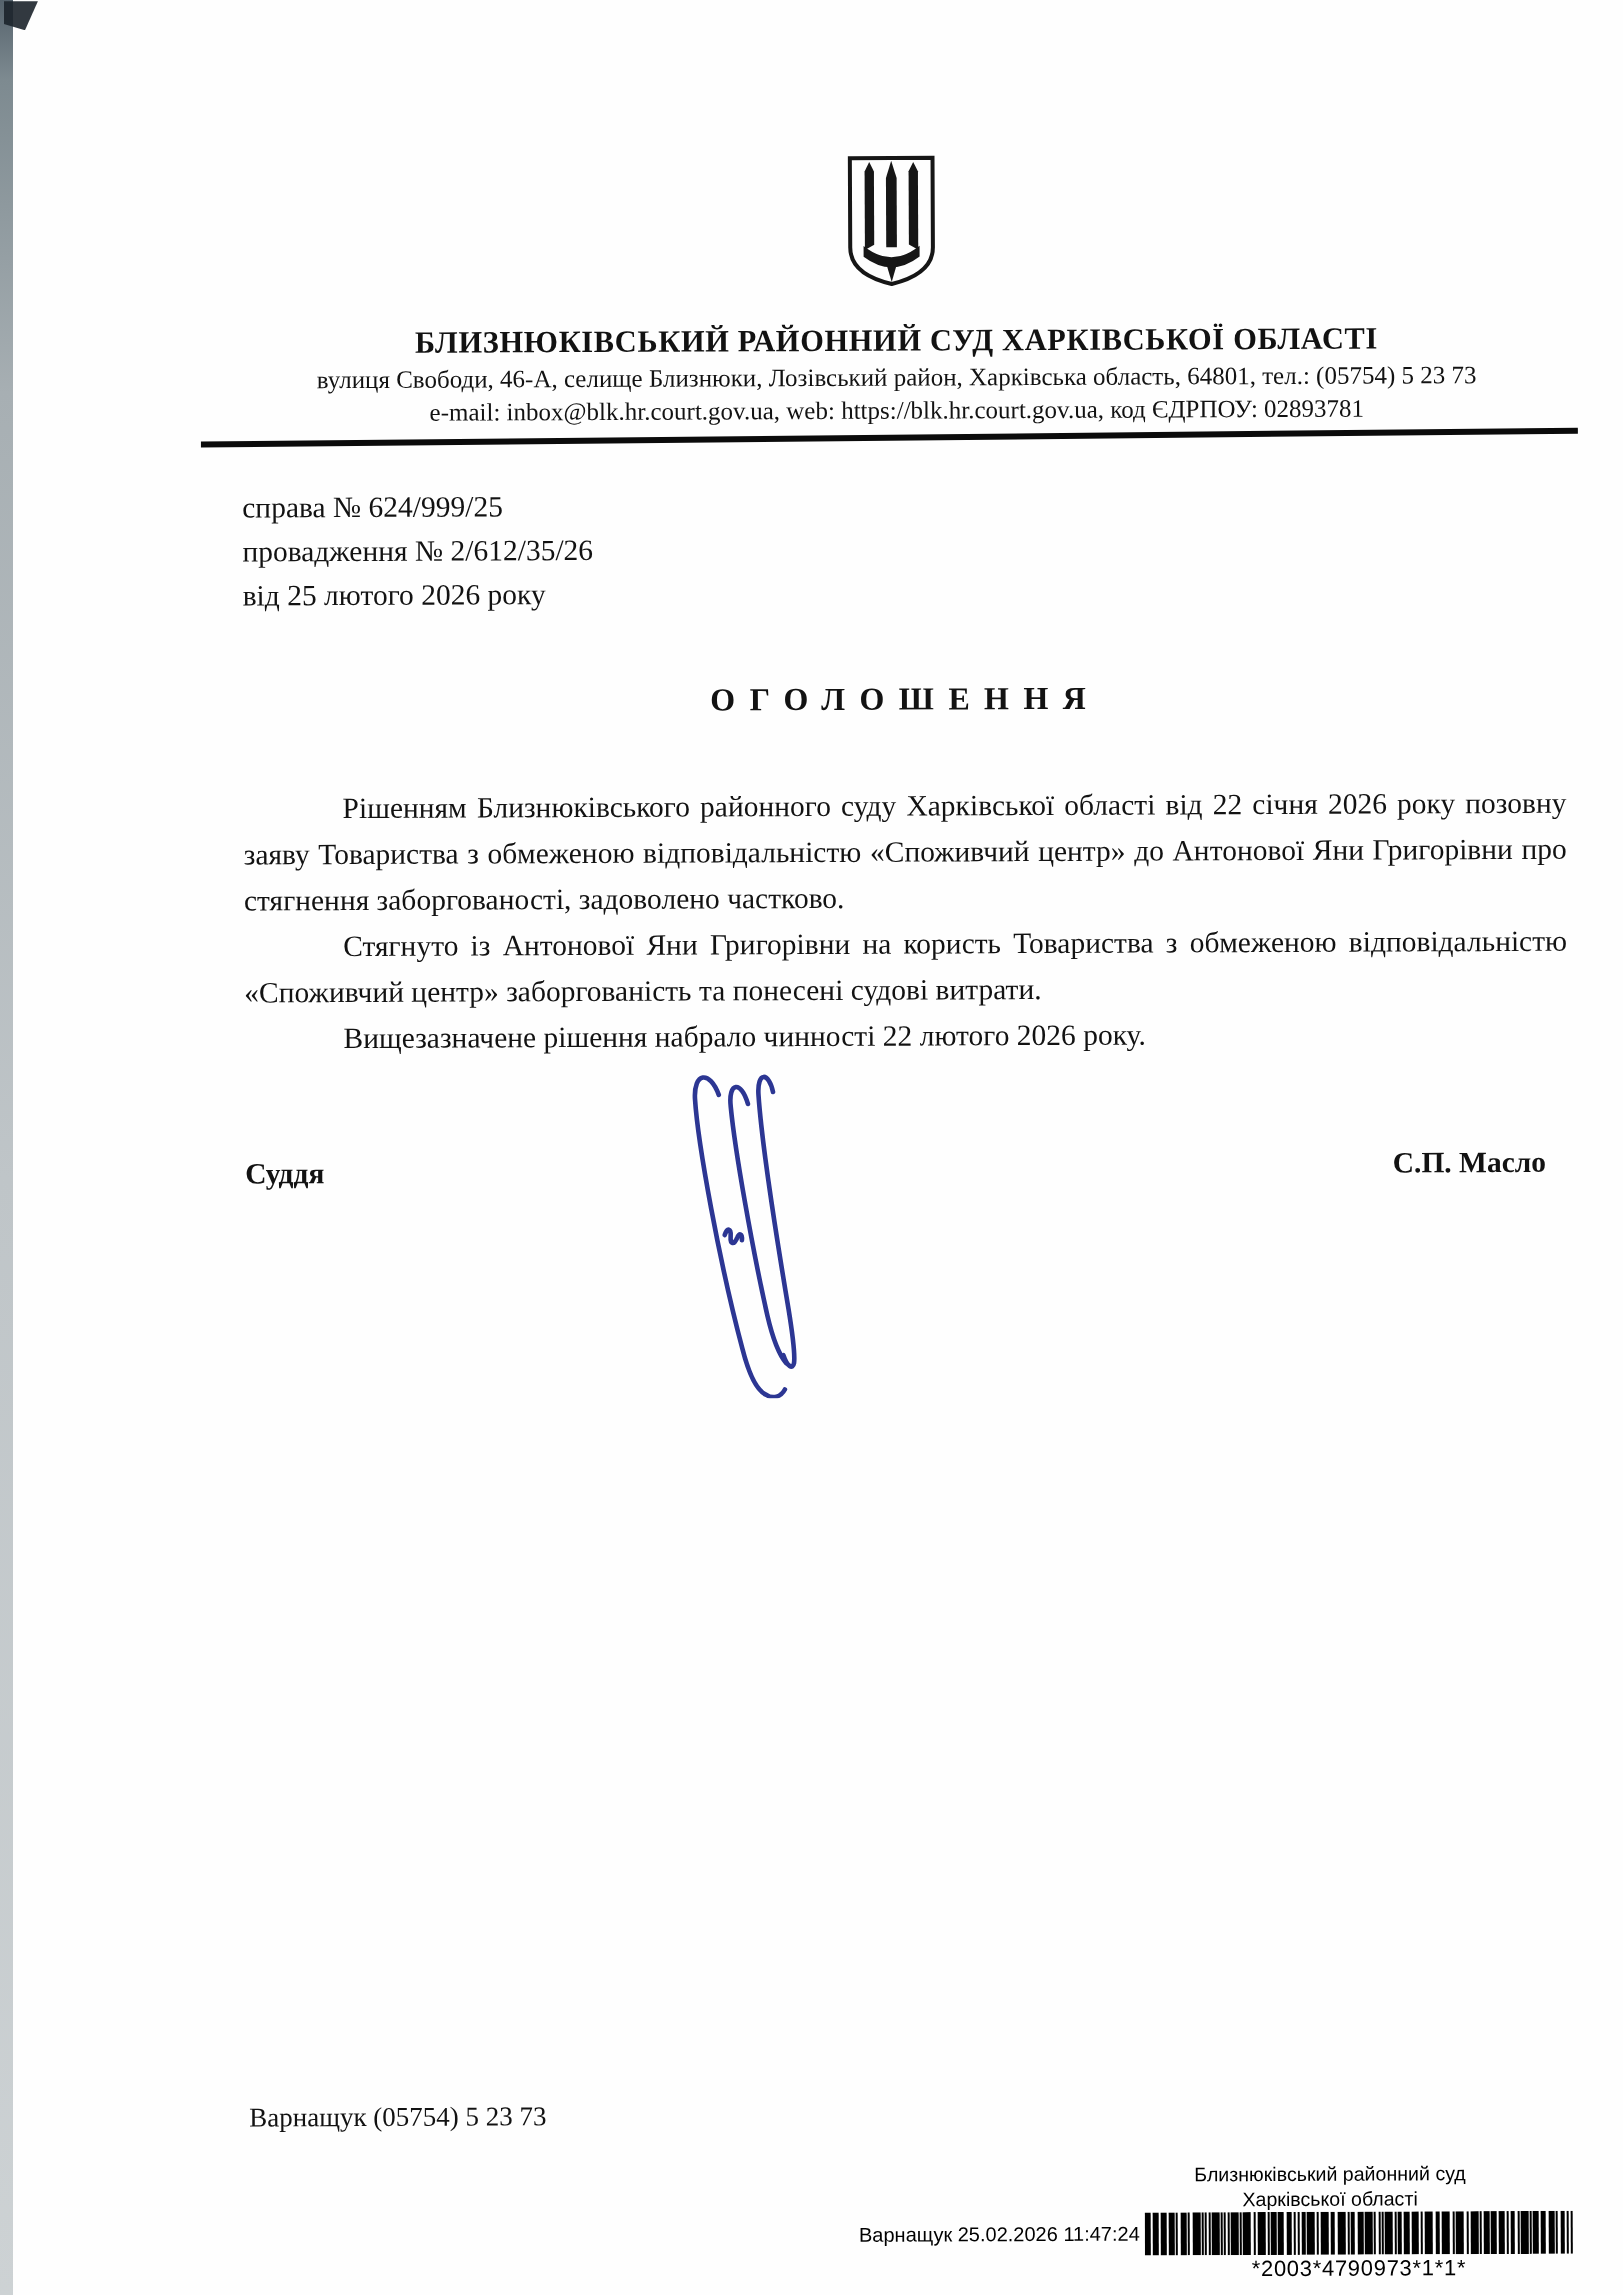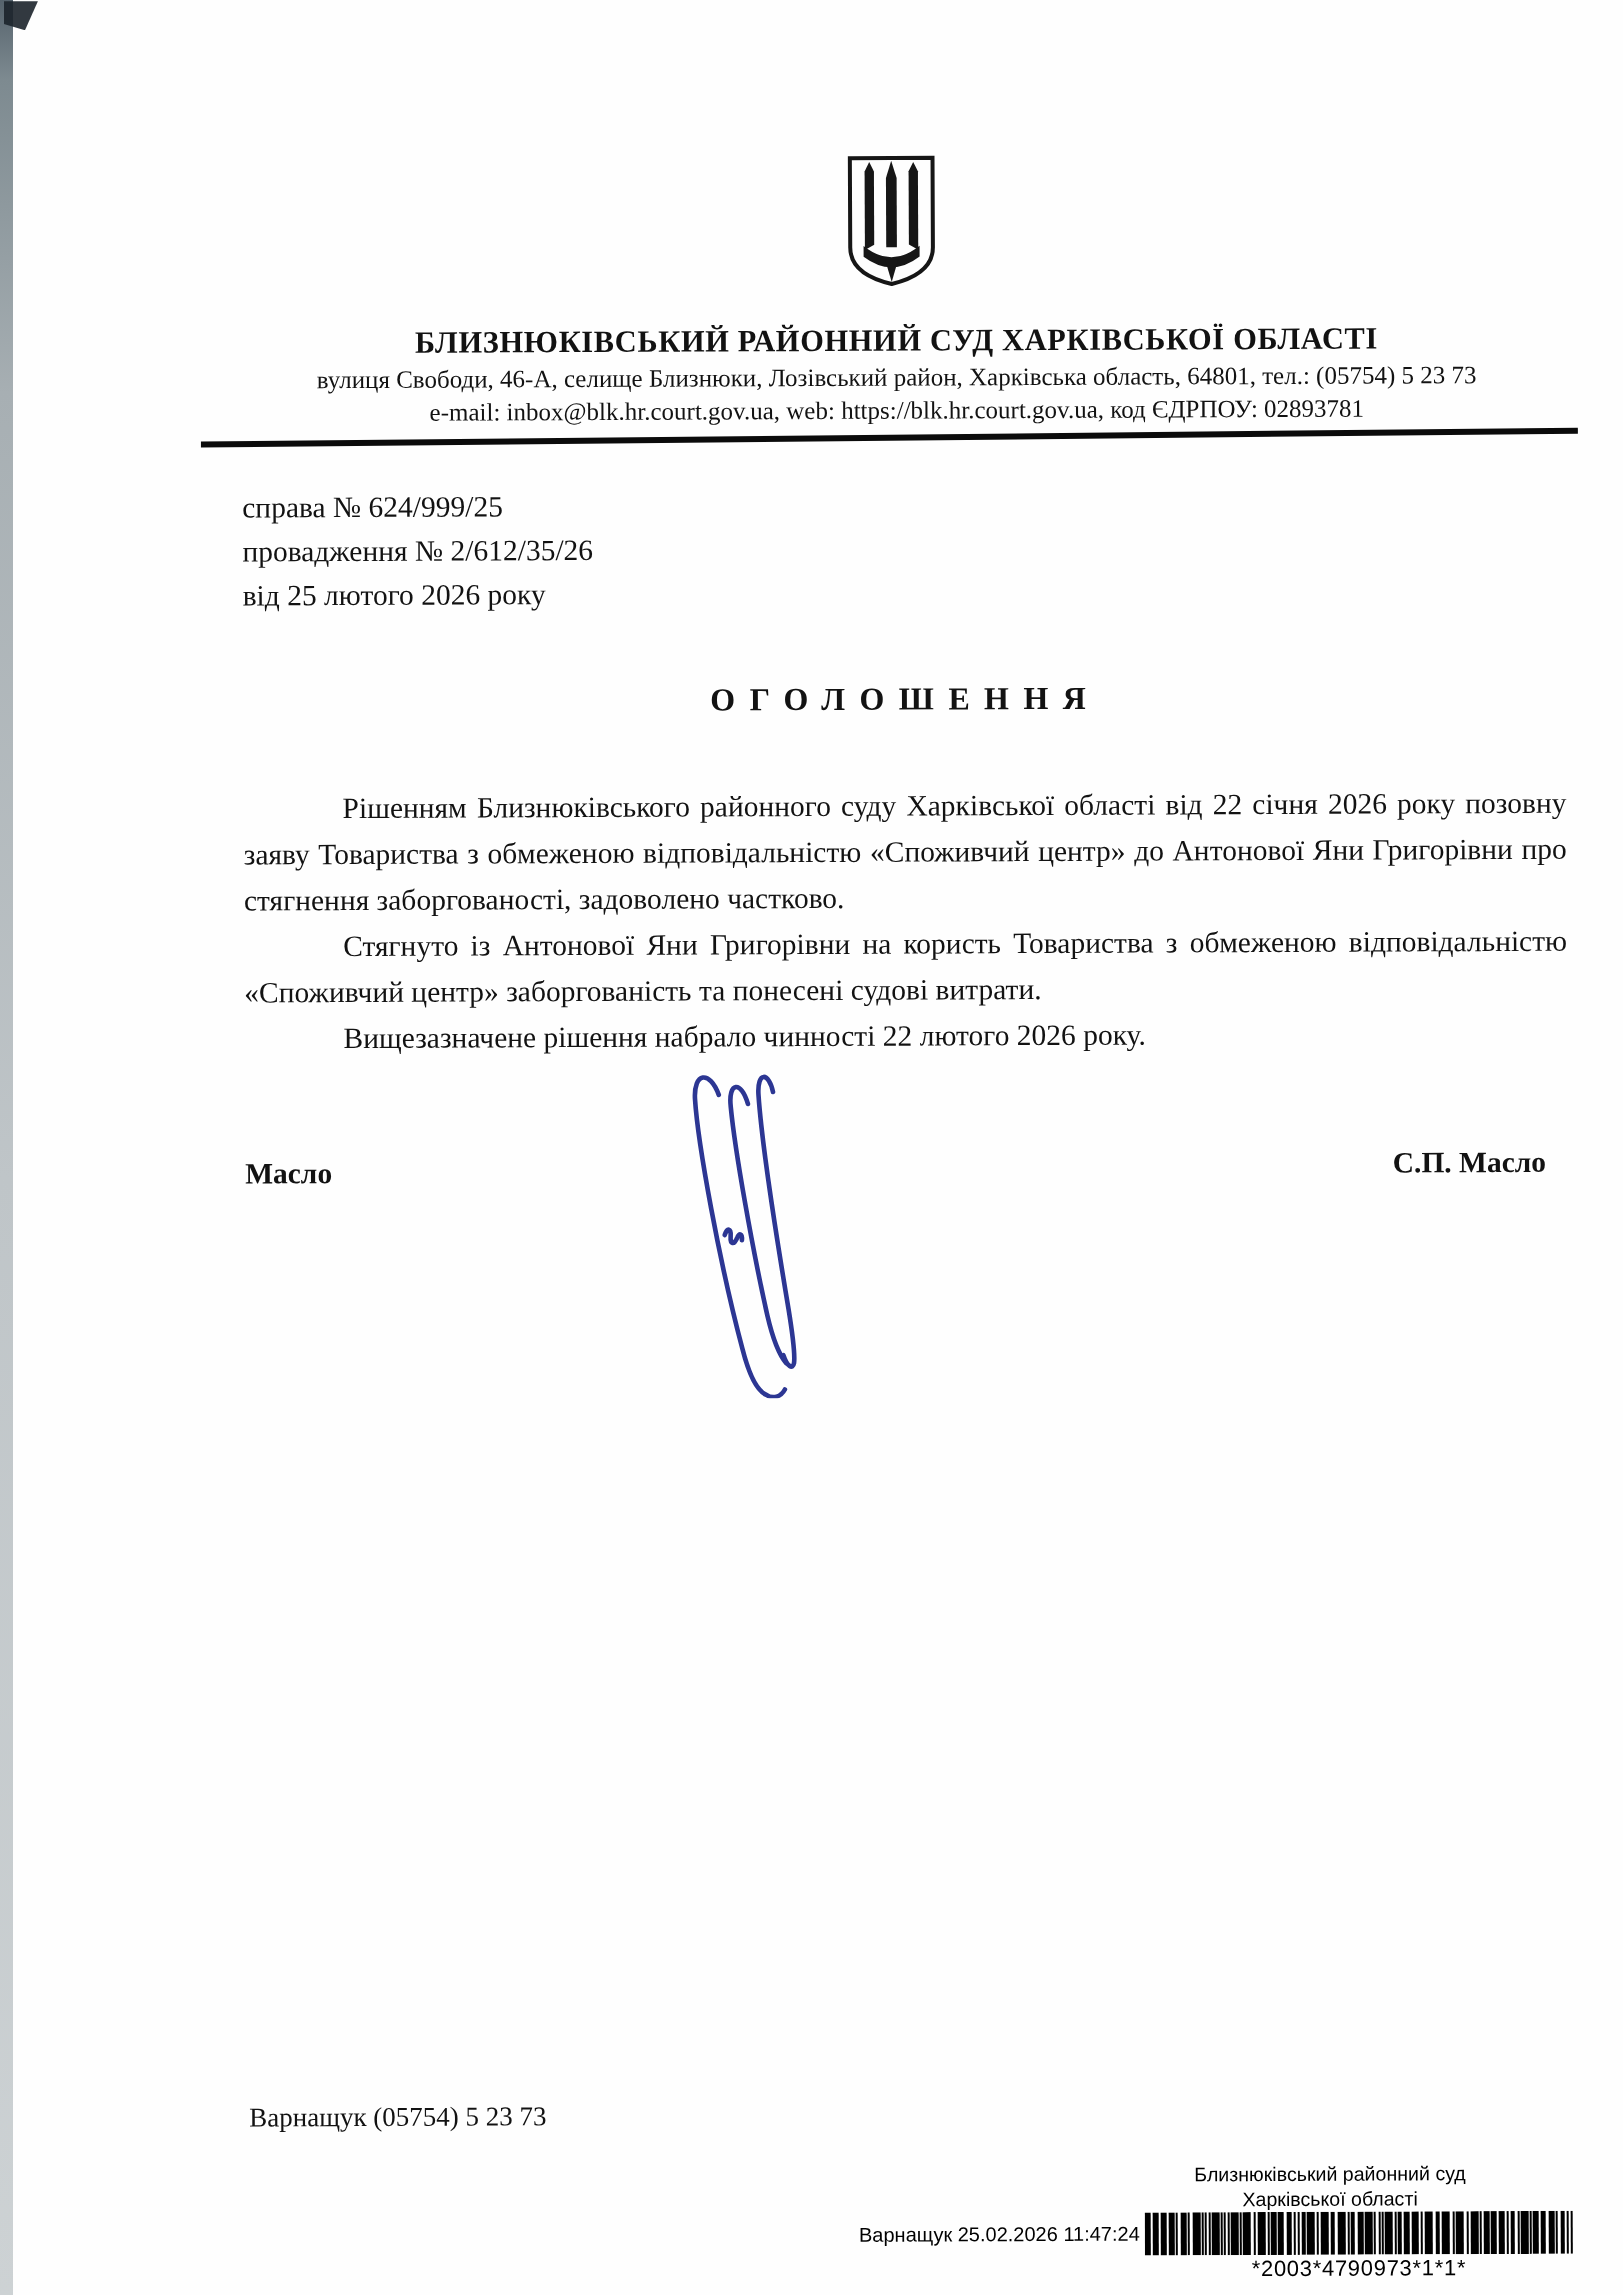--- a/index.html
+++ b/index.html
@@ -99,21 +99,21 @@
     </div>
 
     <div class="doc-title">ОГОЛОШЕННЯ</div>
 
     <div class="body-text">
       <p>Рішенням Близнюківського районного суду Харківської області від 22 січня 2026 року позовну заяву Товариства з обмеженою відповідальністю «Споживчий центр» до Антонової Яни Григорівни про стягнення заборгованості, задоволено частково.</p>
       <p>Стягнуто із Антонової Яни Григорівни на користь Товариства з обмеженою відповідальністю «Споживчий центр» заборгованість та понесені судові витрати.</p>
       <p>Вищезазначене рішення набрало чинності 22 лютого 2026 року.</p>
     </div>
 
-    <div class="judge-label">Масло</div>
+    <div class="judge-label">Суддя</div>
     <div class="judge-name">С.П. Масло</div>
 
     <svg class="signature" viewBox="0 0 260 505" aria-hidden="true">
       <g fill="none" stroke="#2c3693" stroke-width="7" stroke-linecap="round">
         <path d="M96 46 C82 8 58 12 60 52 C64 120 96 300 130 430 C140 470 152 494 166 500 C176 507 188 503 194 492"></path>
         <path d="M140 60 C130 24 110 26 114 64 C120 130 146 280 168 380 C176 415 186 440 196 452"></path>
         <path d="M178 42 C172 12 154 10 156 46 C160 110 182 260 200 370 C206 408 210 438 208 452 C206 462 198 458 192 440"></path>
         <path d="M104 258 C108 246 114 248 113 260 C112 272 118 274 123 262 C126 254 131 256 130 266"></path>
       </g>
     </svg>

